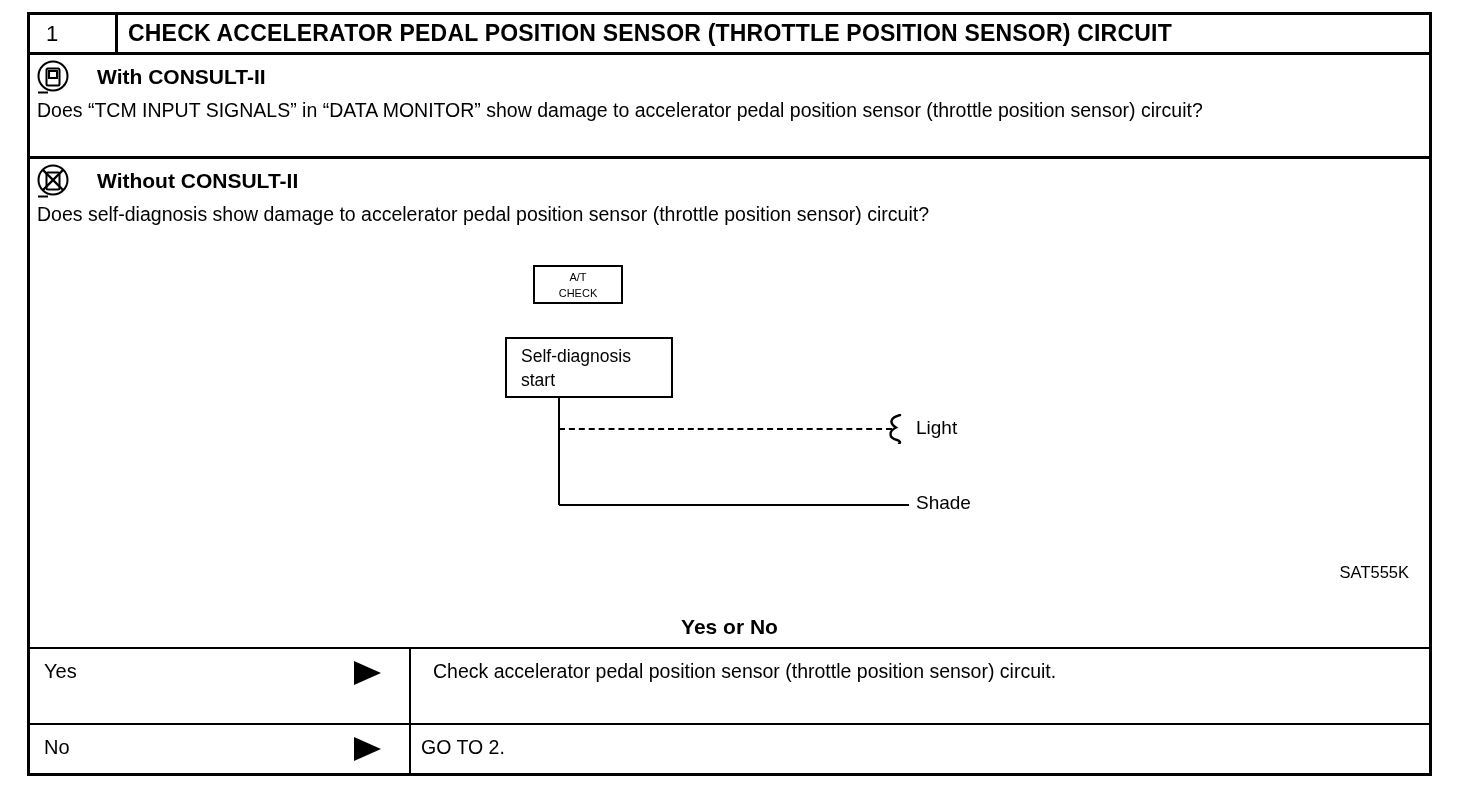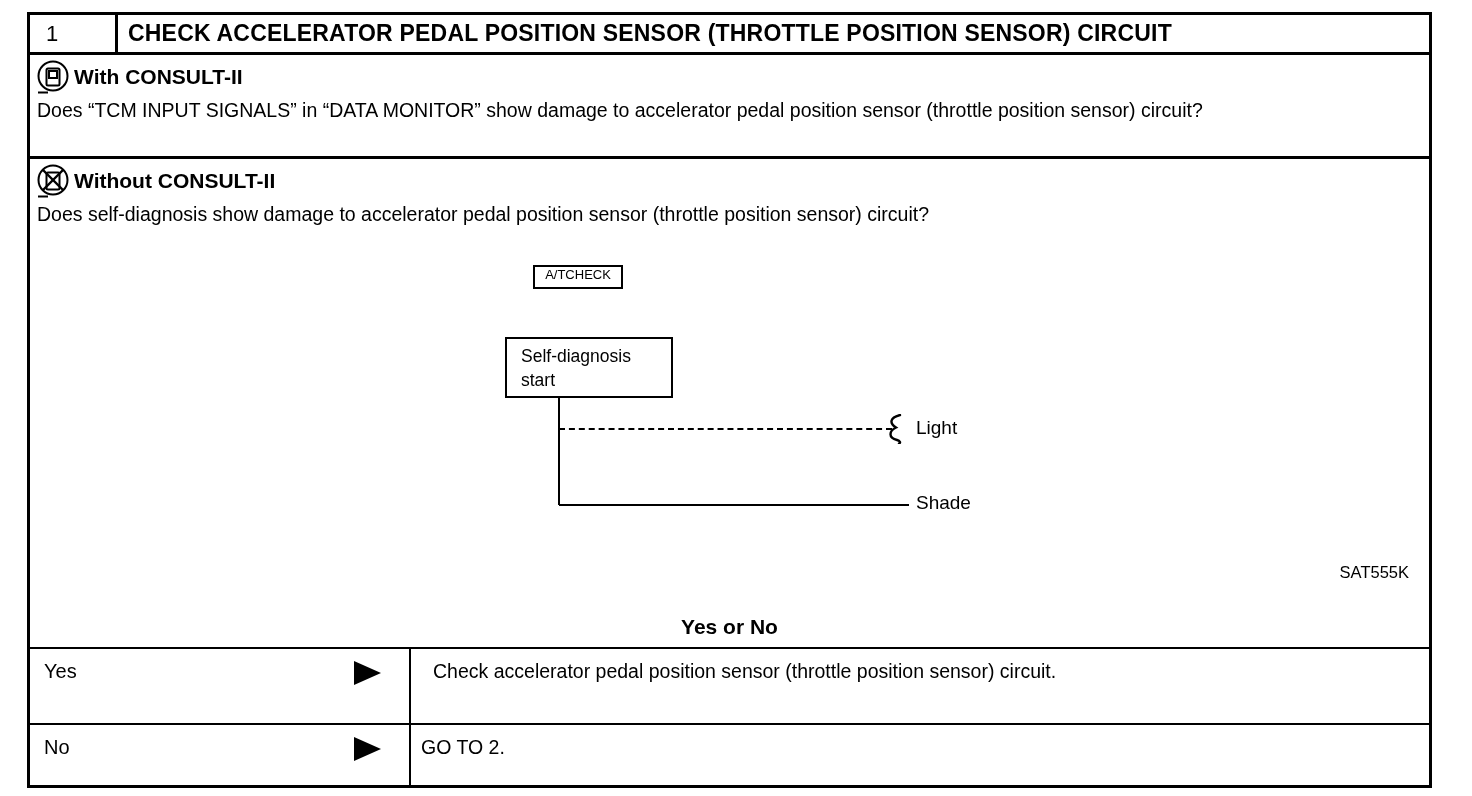--- a/index.html
+++ b/index.html
@@ -29,54 +29,54 @@
   .cell-title {
     flex:1; display:flex; align-items:center;
     padding-left:10px;
     font-size:23px; font-weight:bold;
     letter-spacing:0.2px;
     white-space:nowrap; overflow:hidden;
   }
   
   .row-with { height:104px; border-bottom:3px solid #000; padding:5px 8px 0 5px; }
   .row-without { height:490px; border-bottom:2px solid #000; padding:5px 8px 12px 5px; position:relative; }
-  .sec-head { display:flex; align-items:center; gap:3px; height:34px; }
+  .sec-head { display:flex; align-items:center; gap:26px; height:34px; }
   .sec-head .hd { font-size:21px; font-weight:bold; }
   .icon-wrap { width:36px; height:34px; position:relative; flex:0 0 auto; }
   .question {
     font-size:19.5px; line-height:31px;
     padding-left:2px; padding-top:1px;
     max-width:1360px;
   }
   
   .dg { position:absolute; border:2px solid #000; background:#fff; text-align:center; }
   .dg-check {
-    left:503px; top:106px; width:90px; height:24px;
-    font-size:13px; line-height:16px;
-    display:flex; justify-content:center;
+    left:503px; top:106px; width:90px; height:39px;
+    font-size:11px; line-height:16px;
+    display:flex; flex-direction:column; justify-content:center;
   }
   .dg-start {
     left:475px; top:178px; width:168px; height:61px;
     font-size:17.5px; line-height:24px;
     text-align:left; padding:5px 0 0 14px;
   }
   .ln { position:absolute; background:#000; }
   .ln-v   { left:528px; top:239px; width:2px;  height:107px; }
   .ln-dash{ position:absolute; left:529px; top:269px; width:333px; height:0; border-top:2px dashed #000; }
   .ln-sol { left:529px; top:345px; width:350px; height:2px; }
   .squiggle { position:absolute; left:856px; top:255px; }
   .dg-label { position:absolute; font-size:19px; }
   .lbl-light { left:886px; top:258px; }
   .lbl-shade { left:886px; top:333px; }
   .fig-code  { position:absolute; right:20px; top:404px; font-size:16.5px; }
   .prompt    { position:absolute; left:0; right:0; top:456px; text-align:center; font-size:21px; font-weight:bold; }
   
   .row-dec { display:flex; }
   .row-yes { height:76px; border-bottom:2px solid #000;gap:12px; }
-  .row-no  { height:60px; }
+  .row-no  { height:48px; }
   .dec-left {
     width:381px; border-right:2px solid #000;
     display:flex; justify-content:space-between; align-items:flex-start;
     padding:11px 28px 0 14px;
     font-size:20px;
   }
   .arrow {
     width:0; height:0; margin-top:1px;
     border-left:27px solid #000;
     border-top:12px solid transparent;

